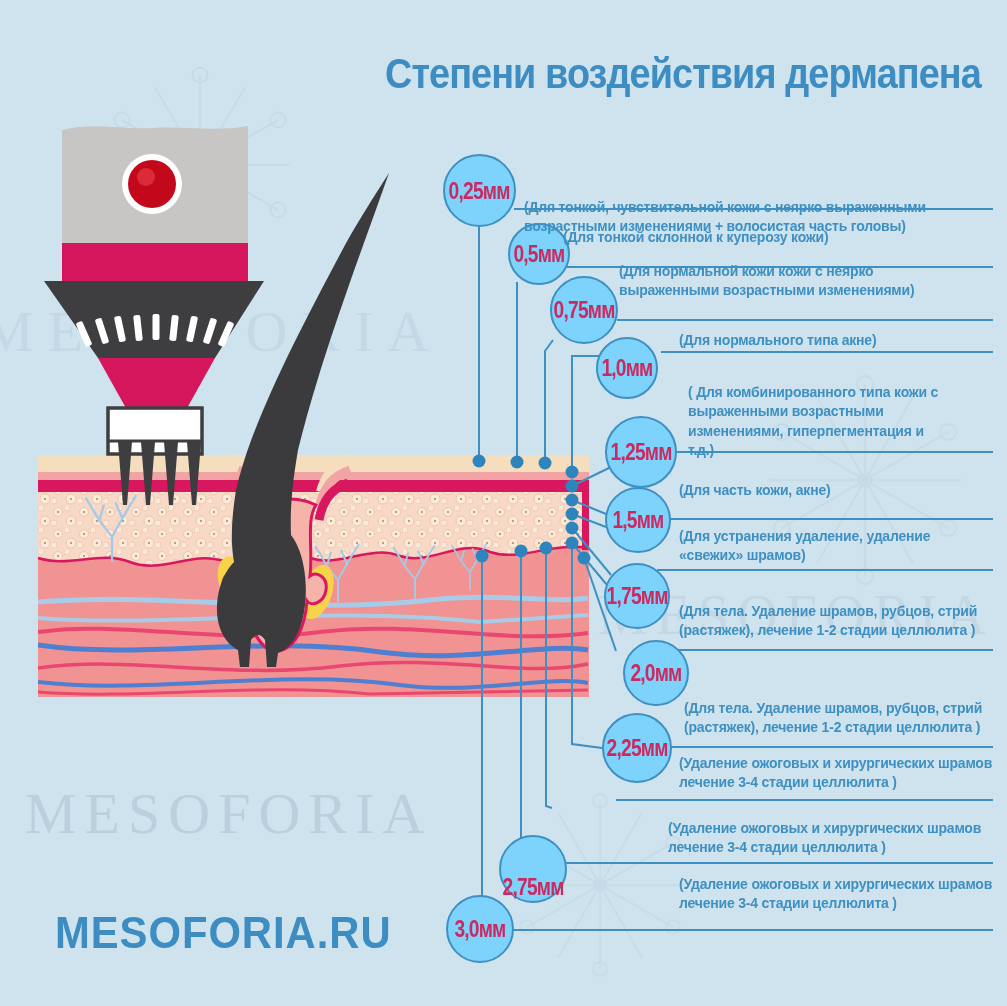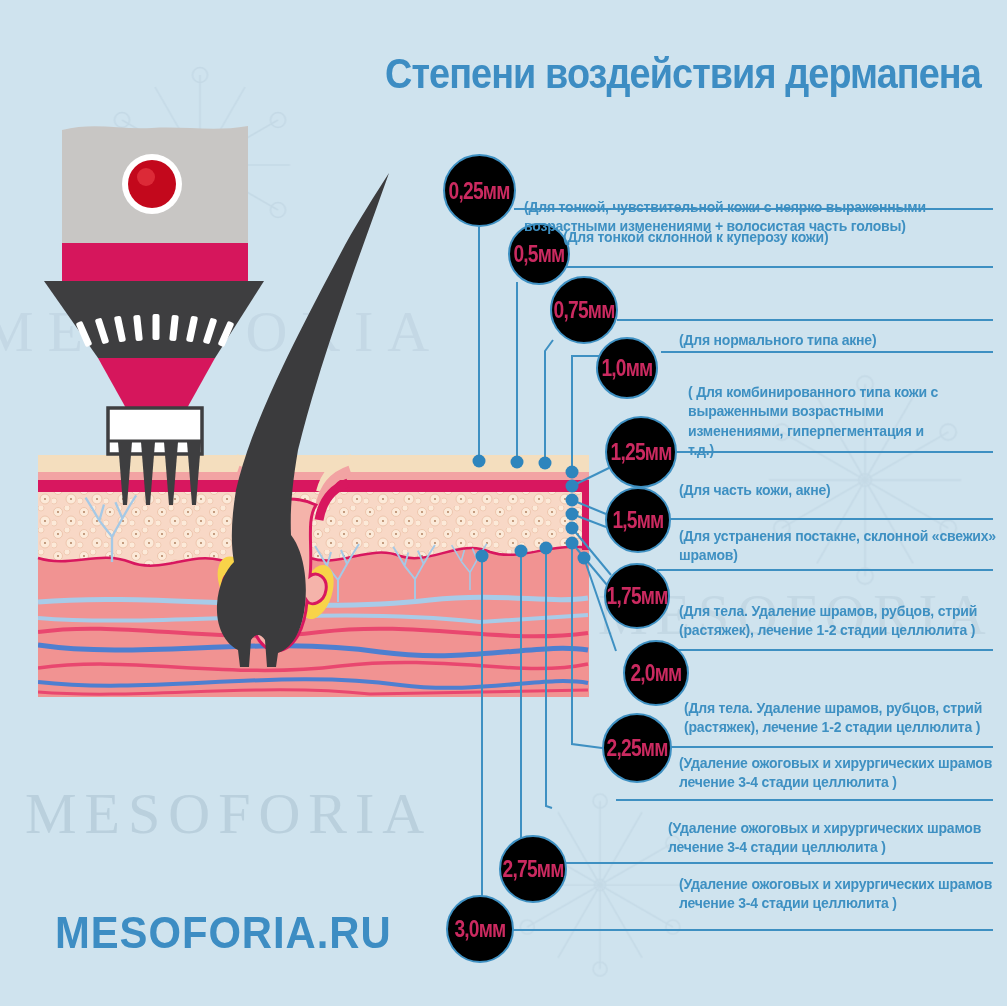--- a/index.html
+++ b/index.html
@@ -12,21 +12,21 @@
     color:rgba(125,150,172,0.20);white-space:nowrap;z-index:1;
   }
   #art{position:absolute;left:0;top:0;z-index:2;}
   .title{
     position:absolute;left:385px;top:50px;z-index:3;
     font-size:42px;font-weight:bold;color:#3d8dc3;white-space:nowrap;
     transform:scaleX(.9);transform-origin:0 0;letter-spacing:-1px;
   }
   .circle{
     position:absolute;z-index:3;border:2.5px solid #3e90c2;border-radius:50%;
-    background:#000000;display:flex;align-items:center;justify-content:center;box-sizing:border-box;
+    background:#7dd3fc;display:flex;align-items:center;justify-content:center;box-sizing:border-box;
   }
   .circle span{
     font-weight:bold;color:#cb2a60;font-size:24px;white-space:nowrap;
     transform:scaleX(.8);letter-spacing:-1px;
   }
   .desc{
     position:absolute;z-index:3;color:#3e90c2;font-size:14px;line-height:1.38;
     letter-spacing:-0.2px;font-weight:bold;
   }
   .site{
@@ -235,33 +235,34 @@
     </div>
   <div class="circle" style="left:604px;top:563px;width:66px;height:66px;">
       <span>1,75мм</span>
     </div>
   <div class="circle" style="left:603px;top:640px;width:66px;height:66px;margin-left:20px;">
       <span>2,0мм</span>
     </div>
   <div class="circle" style="left:602px;top:713px;width:70px;height:70px;">
       <span>2,25мм</span>
     </div>
-  <div class="circle" style="left:499px;top:835px;width:68px;height:68px;">
+  <div class="circle" style="left:499px;top:835px;width:68px;height:68px;align-items:flex-end;">
       <span>2,75мм</span>
     </div>
   <div class="circle" style="left:446px;top:895px;width:68px;height:68px;">
       <span>3,0мм</span>
     </div>
 
   <div class="desc" style="left:524px;top:150px;width:468px;margin-top:48px;">(Для тонкой, чувствительной кожи с неярко выраженными возрастными изменениями + волосистая часть головы)</div>
   <div class="desc" style="left:563px;top:228px;width:430px;">(Для тонкой склонной к куперозу кожи)</div>
+  <div class="desc" style="left:619px;top:262px;width:350px;">(Для нормальной кожи кожи с неярко выраженными возрастными изменениями)</div>
   <div class="desc" style="left:679px;top:331px;width:310px;">(Для нормального типа акне)</div>
   <div class="desc" style="left:688px;top:383px;width:260px;">( Для комбинированного типа кожи с выраженными возрастными изменениями, гиперпегментация и т.д.)</div>
   <div class="desc" style="left:679px;top:481px;width:310px;">(Для часть кожи, акне)</div>
-  <div class="desc" style="left:679px;top:527px;width:318px;">(Для устранения постакне, склонной «свежих» шрамов)</div>
+  <div class="desc" style="left:679px;top:527px;width:318px;">(Для устранения удаление, удаление «свежих» шрамов)</div>
   <div class="desc" style="left:679px;top:602px;width:318px;">(Для тела. Удаление шрамов, рубцов, стрий (растяжек), лечение 1-2 стадии  целлюлита )</div>
   <div class="desc" style="left:684px;top:699px;width:318px;">(Для тела. Удаление шрамов, рубцов, стрий (растяжек), лечение 1-2 стадии  целлюлита )</div>
   <div class="desc" style="left:679px;top:754px;width:322px;">(Удаление ожоговых и хирургических шрамов лечение 3-4 стадии целлюлита )</div>
   <div class="desc" style="left:668px;top:819px;width:325px;">(Удаление ожоговых и хирургических шрамов лечение 3-4 стадии целлюлита )</div>
   <div class="desc" style="left:679px;top:875px;width:318px;">(Удаление ожоговых и хирургических шрамов лечение 3-4 стадии целлюлита )</div>
 
   <div class="site">MESOFORIA.RU</div>
 
 </div>
 

